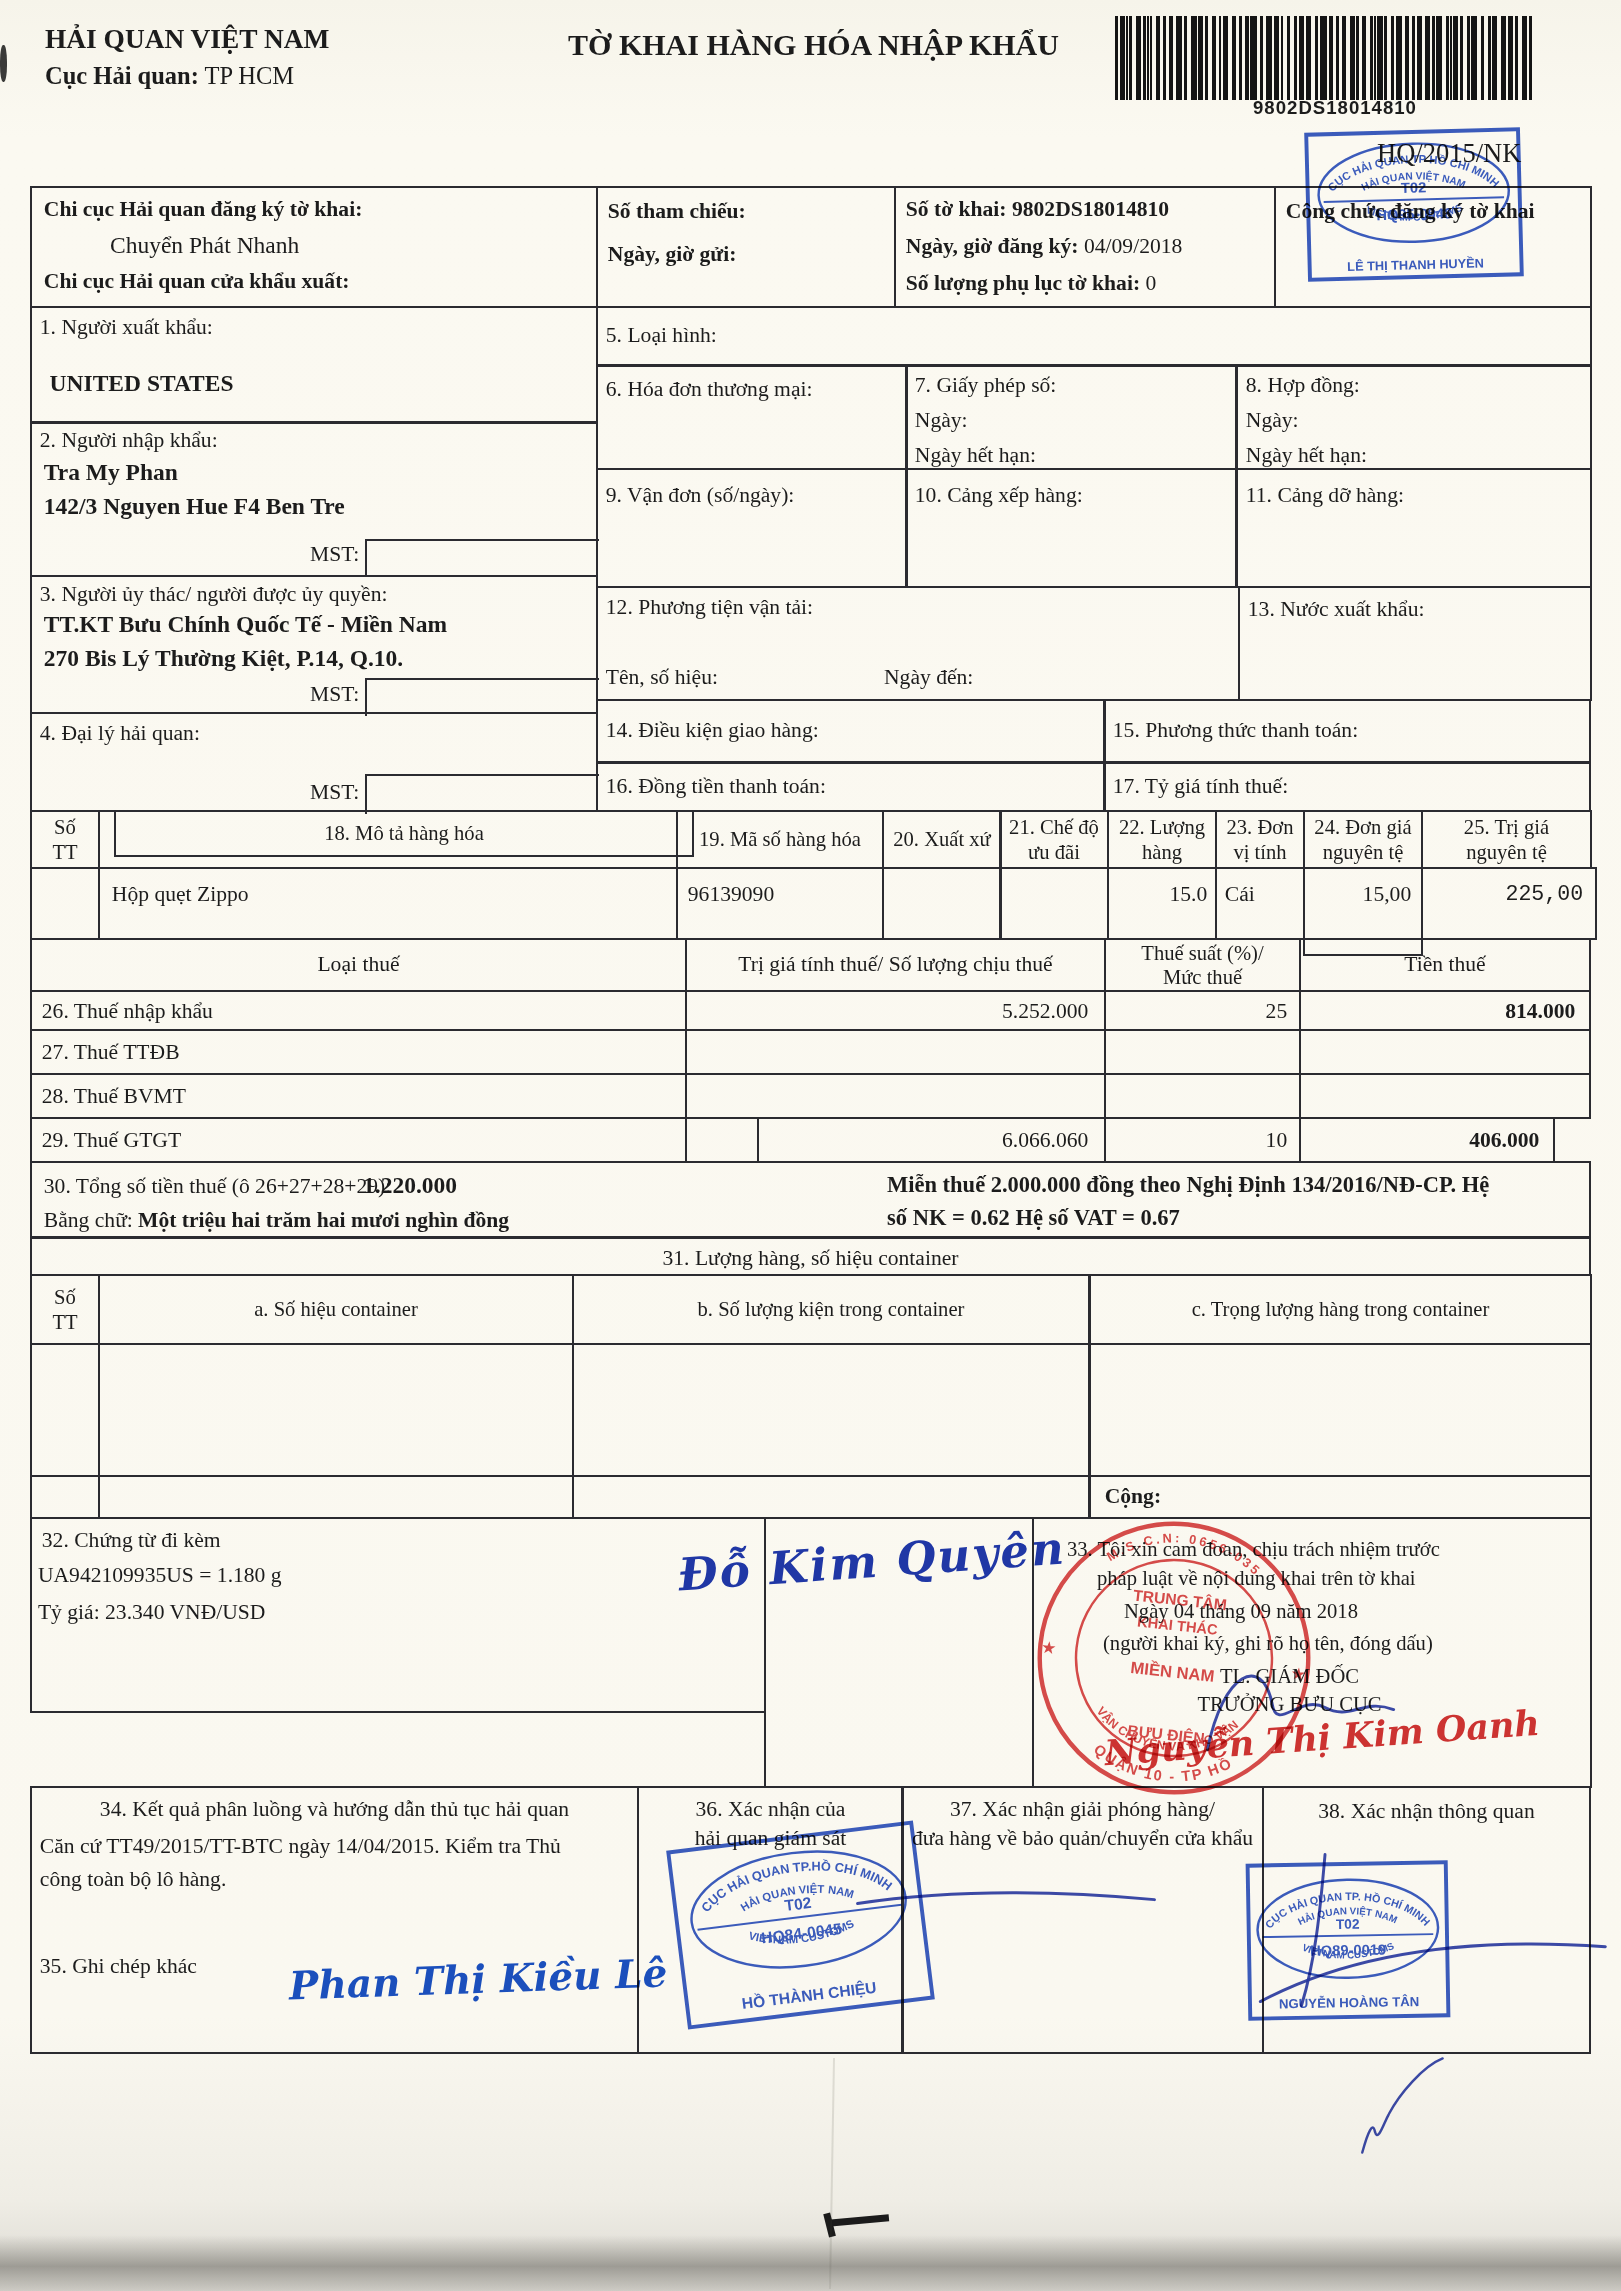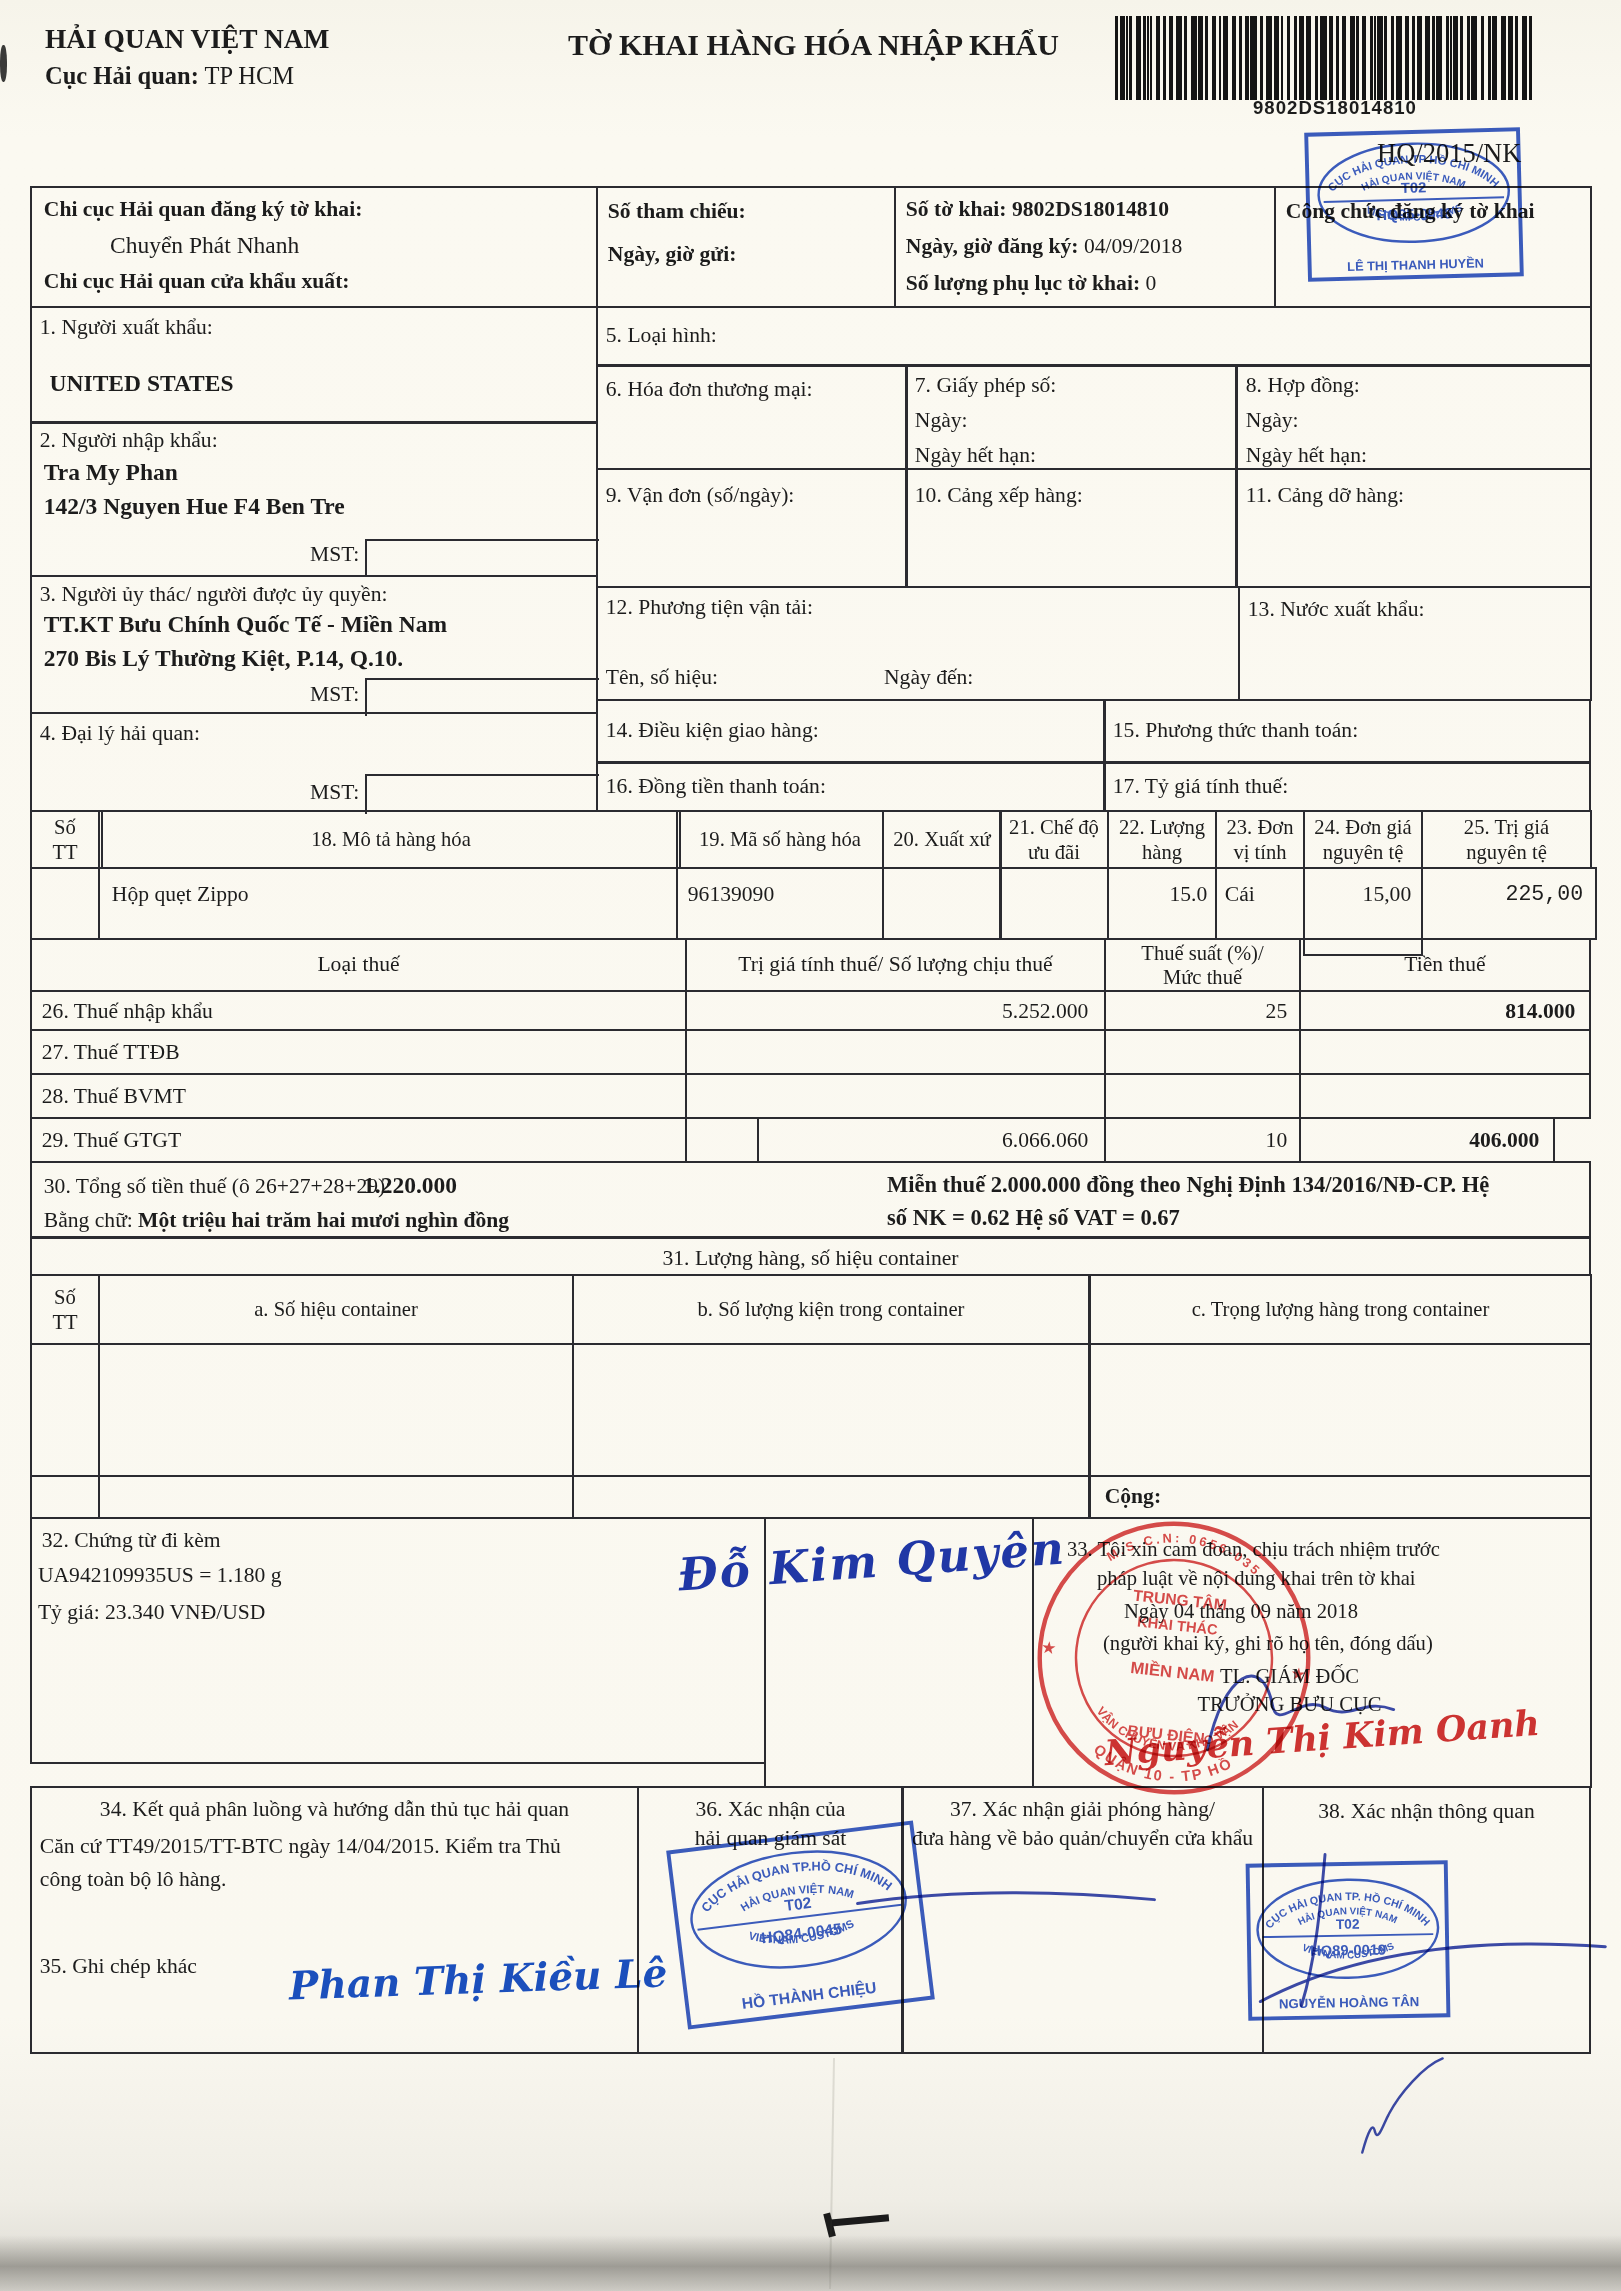--- a/index.html
+++ b/index.html
@@ -139,21 +139,21 @@
     <div class="cell" style="left:1073px;top:575px;width:488px;height:51px;">
       <div class="t lb" style="left:7.8px;top:9.8px;">17. Tỷ giá tính thuế:</div>
     </div>
 
     <div class="cell" style="left:0;top:624px;width:70px;height:59px;">
       <div class="hdr2">
           <span>Số</span>
           <span>TT</span>
         </div>
     </div>
-    <div class="cell" style="left:71px;top:624px;width:580px;height:59px;">
+    <div class="cell" style="left:84px;top:624px;width:580px;height:47px;">
       <div class="hdr2">
           <span>18. Mô tả hàng hóa</span>
         </div>
     </div>
     <div class="cell" style="left:646px;top:624px;width:208px;height:59px;">
       <div class="hdr2">
           <span>19. Mã số hàng hóa</span>
         </div>
     </div>
     <div class="cell" style="left:852px;top:624px;width:120px;height:59px;">
@@ -314,21 +314,21 @@
     <div class="cell" style="left:68px;top:1157px;width:476px;height:134px;"></div>
     <div class="cell" style="left:542px;top:1157px;width:518px;height:134px;"></div>
     <div class="cell" style="left:1059px;top:1157px;width:503px;height:134px;"></div>
     <div class="cell" style="left:0;top:1289px;width:70px;height:44px;"></div>
     <div class="cell" style="left:68px;top:1289px;width:476px;height:44px;"></div>
     <div class="cell" style="left:542px;top:1289px;width:518px;height:44px;"></div>
     <div class="cell" style="left:1059px;top:1289px;width:503px;height:44px;">
       <div class="t lb bd" style="left:13.7px;top:5.9px;">Cộng:</div>
     </div>
 
-    <div class="cell" style="left:0;top:1331px;width:736px;height:247px;">
+    <div class="cell" style="left:0;top:1331px;width:736px;height:196px;">
       <div class="t lb" style="left:9.8px;top:7.8px;">32. Chứng từ đi kèm</div>
       <div class="t lb" style="left:5.9px;top:43px;">UA942109935US = 1.180 g</div>
       <div class="t lb" style="left:5.9px;top:80px;">Tỷ giá: 23.340 VNĐ/USD</div>
     </div>
     <div class="cell" style="left:734px;top:1331px;width:270px;height:271px;"></div>
     <div class="cell" style="left:1002px;top:1331px;width:560px;height:271px;">
       <div class="t sm" style="left:33px;top:17.6px;">33. Tôi xin cam đoan, chịu trách nhiệm trước</div>
       <div class="t sm" style="left:63px;top:47px;">pháp luật về nội dung khai trên tờ khai</div>
       <div class="t sm" style="left:90px;top:80px;">Ngày 04   tháng 09   năm 2018</div>
       <div class="t sm" style="left:69px;top:112px;">(người khai ký, ghi rõ họ tên, đóng dấu)</div>

